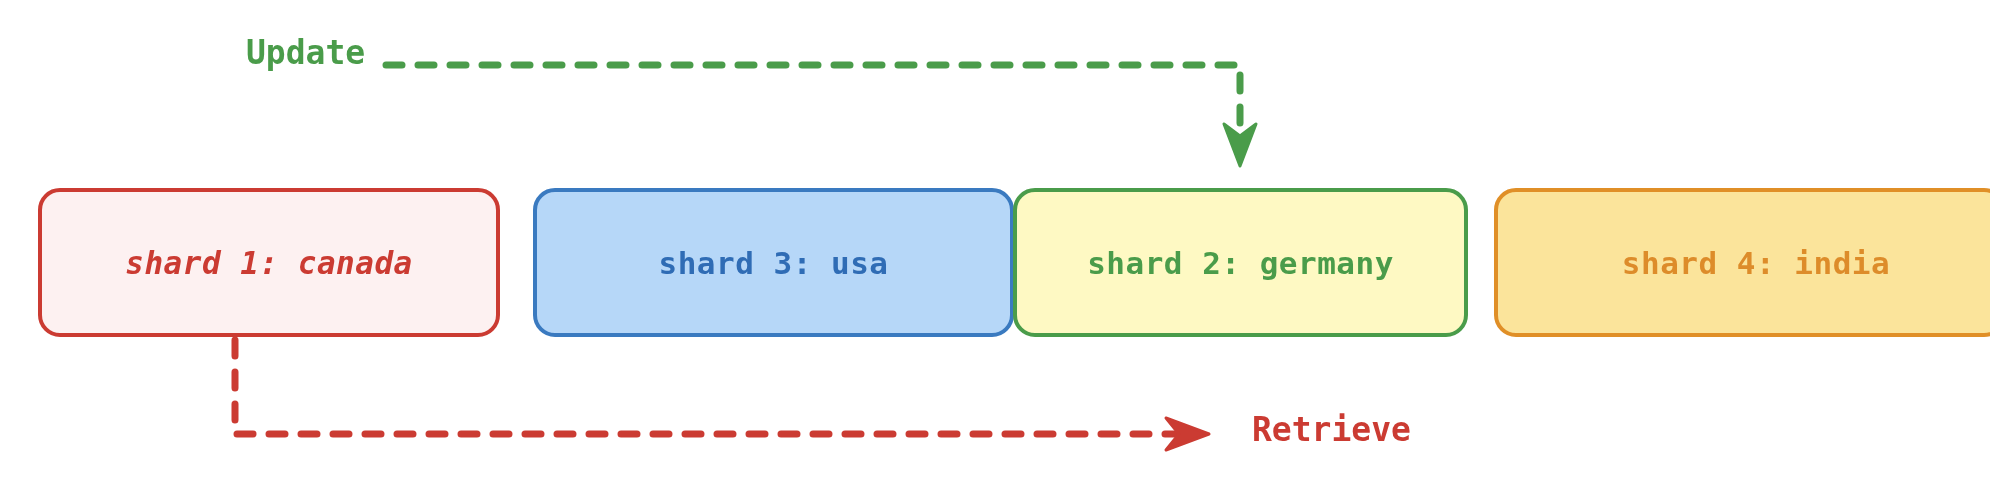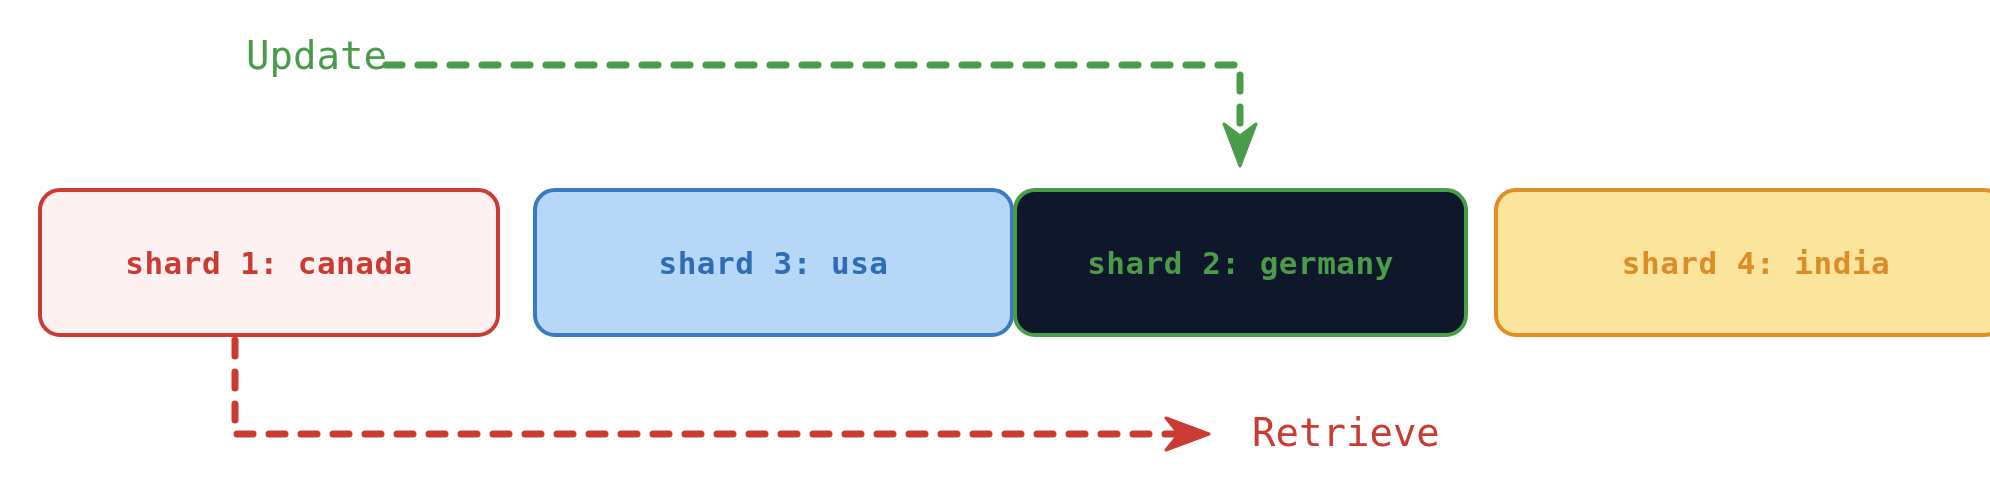--- a/index.html
+++ b/index.html
@@ -41,36 +41,37 @@
     font-weight: 700;
     letter-spacing: 0.5px;
     white-space: nowrap;
   }
 
   #shard-1 {
     left: 38px;
     width: 462px;
     border-color: #cb3b32;
     background: #fdf1f1;
+    font-style: italic;
   }
   #shard-1 .shard-label { color: #cb3b32; }
 
   #shard-3 {
     left: 533px;
     width: 481px;
     border-color: #3a7ac0;
     background: #b6d7f8;
   }
   #shard-3 .shard-label { color: #2f6cb5; }
 
   #shard-2 {
     left: 1013px;
     width: 455px;
     border-color: #4a9c4a;
-    background: #0f172a;
+    background: #fef9c3;
   }
   #shard-2 .shard-label { color: #4a9c4a; }
 
   #shard-4 {
     left: 1494px;
     width: 512px;
     border-color: #e08f27;
     background: #fbe49b;
     padding-left: 12px;
   }
@@ -83,22 +84,22 @@
     top: 0;
     width: 1990px;
     height: 490px;
     pointer-events: none;
   }
 
   
   .edge-label {
     position: absolute;
     font-family: "DejaVu Sans Mono", "Liberation Mono", monospace;
-    font-size: 39px;
-    font-weight: 400;
+    font-size: 33px;
+    font-weight: 700;
     white-space: nowrap;
   }
   #update-label {
     left: 246px;
     top: 33px;
     color: #4a9c4a;
   }
   #retrieve-label {
     left: 1228px;
     top: 410px;

